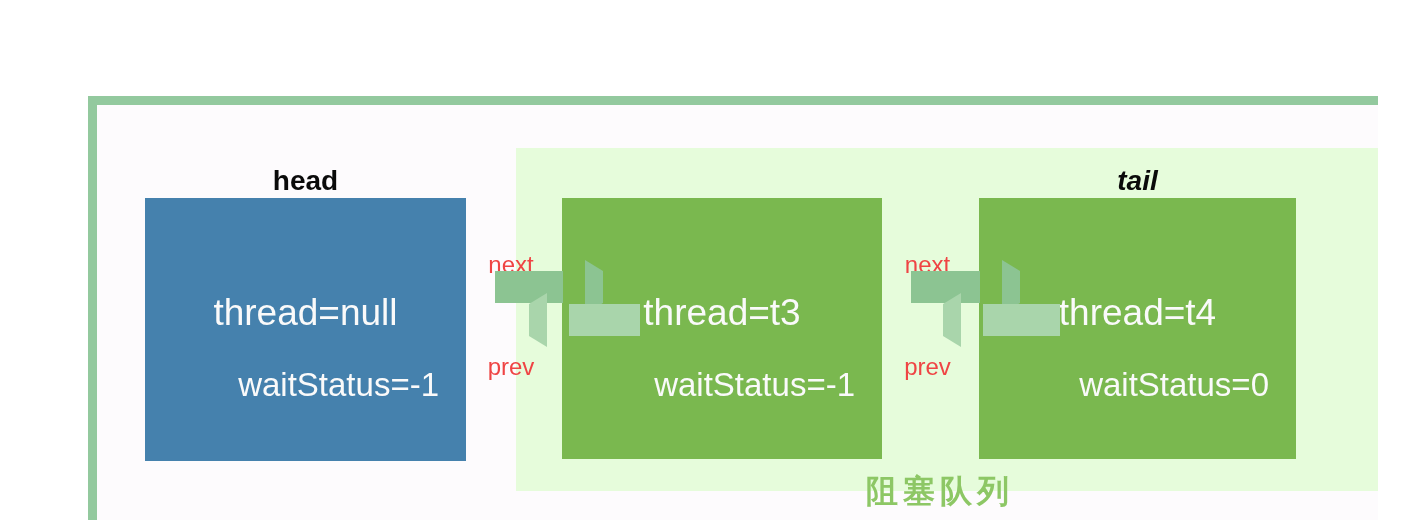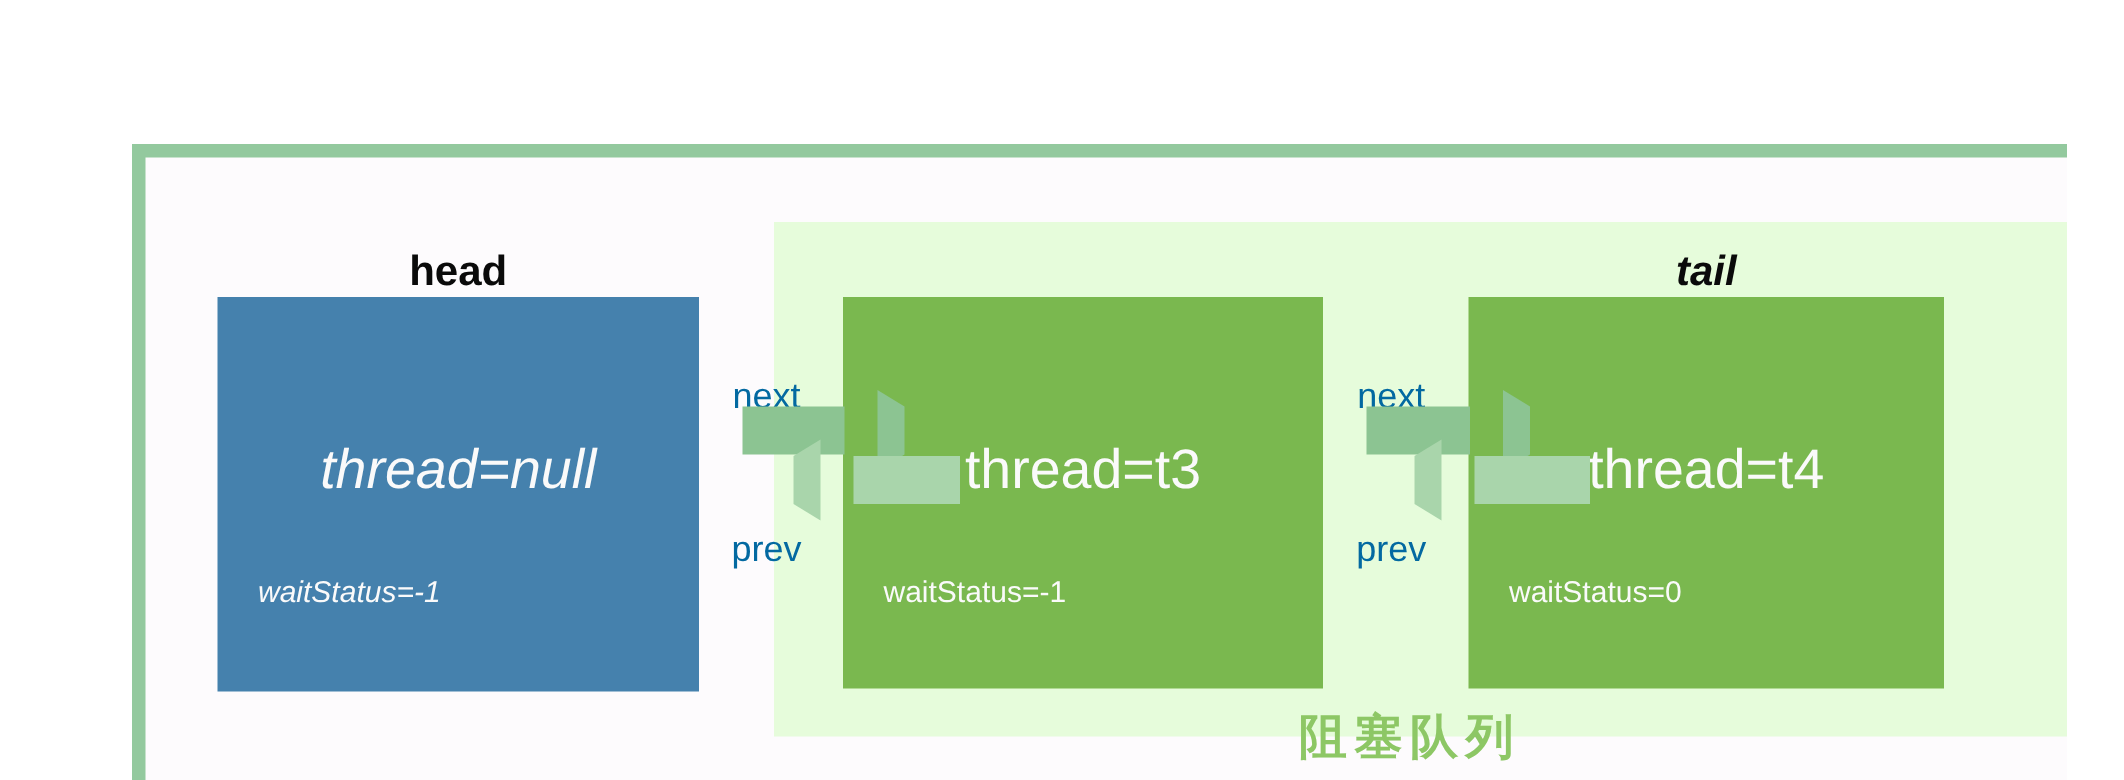--- a/index.html
+++ b/index.html
@@ -44,36 +44,36 @@
     font-size:28px;font-weight:bold;color:var(--label-text);
     text-align:center;line-height:30px;
   }
   .head-label{left:69px;top:74px;width:321px;}
   .tail-label{left:903px;top:74px;width:317px;font-style:italic;}
   .node{
     position:absolute;
     z-index:2;
     top:122px;
   }
-  .node-head{left:69px;width:321px;height:263px;background:var(--head-node);font-style:italic;}
+  .node-head{left:69px;width:321px;height:263px;background:var(--head-node);}
   .node-t3{left:486px;width:320px;height:261px;background:var(--queue-node);}
   .node-t4{left:903px;width:317px;height:261px;background:var(--queue-node);}
   .thread-line{
     position:absolute;left:0;right:0;top:66px;
     text-align:center;font-size:37px;line-height:43px;
     color:var(--node-text);
   }
   .wait-line{
-    position:absolute;left:0;right:0;top:153px;
-    text-align:left;font-size:20px;line-height:34px;
+    position:absolute;left:0;right:0;top:143px;
+    text-align:right;font-size:33px;line-height:34px;
     color:var(--node-text);
   }
   .link-label{
     position:absolute;z-index:2;
-    font-size:24px;line-height:26px;color:#0369a1;
+    font-size:24px;line-height:26px;color:#ef4444;
     text-align:center;
   }
   .arrow{
     position:absolute;z-index:2;
     display:flex;align-items:center;height:22px;
   }
   .arrow .shaft{height:7px;}
   .arrow-right .shaft{background:var(--next-arrow);}
   .arrow-right .head{
     width:0;height:0;

